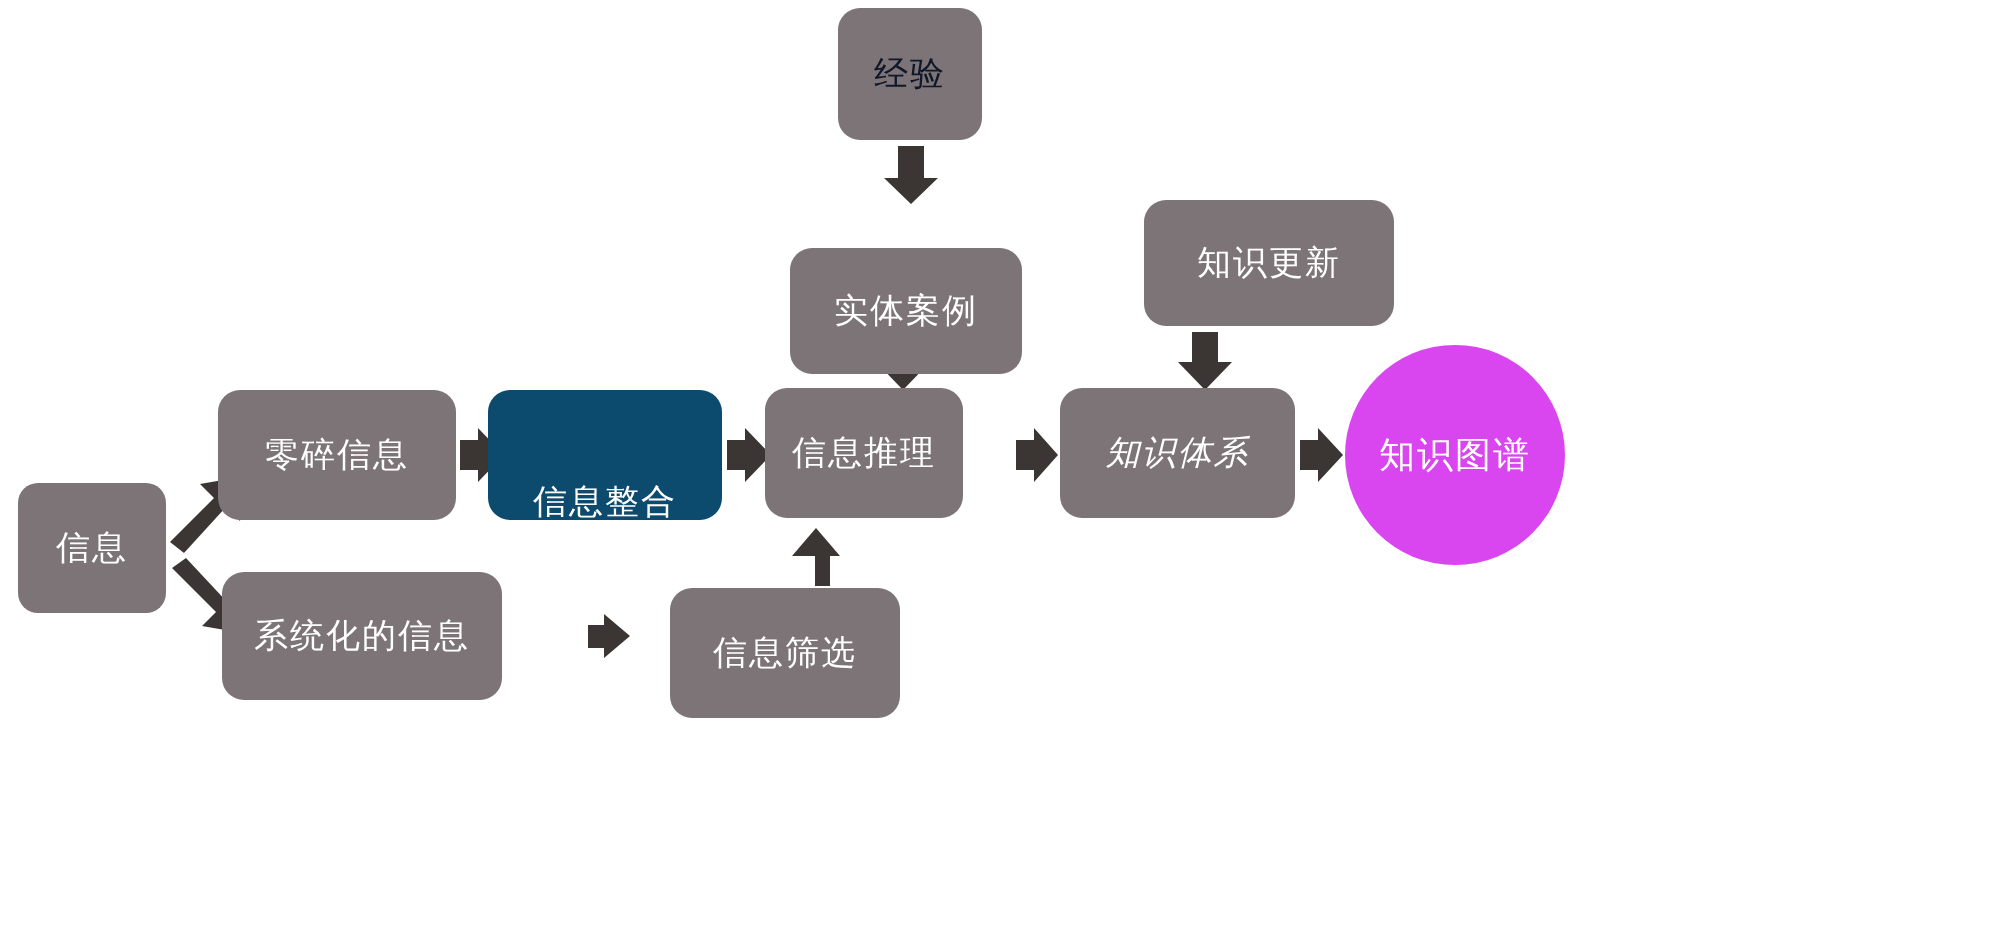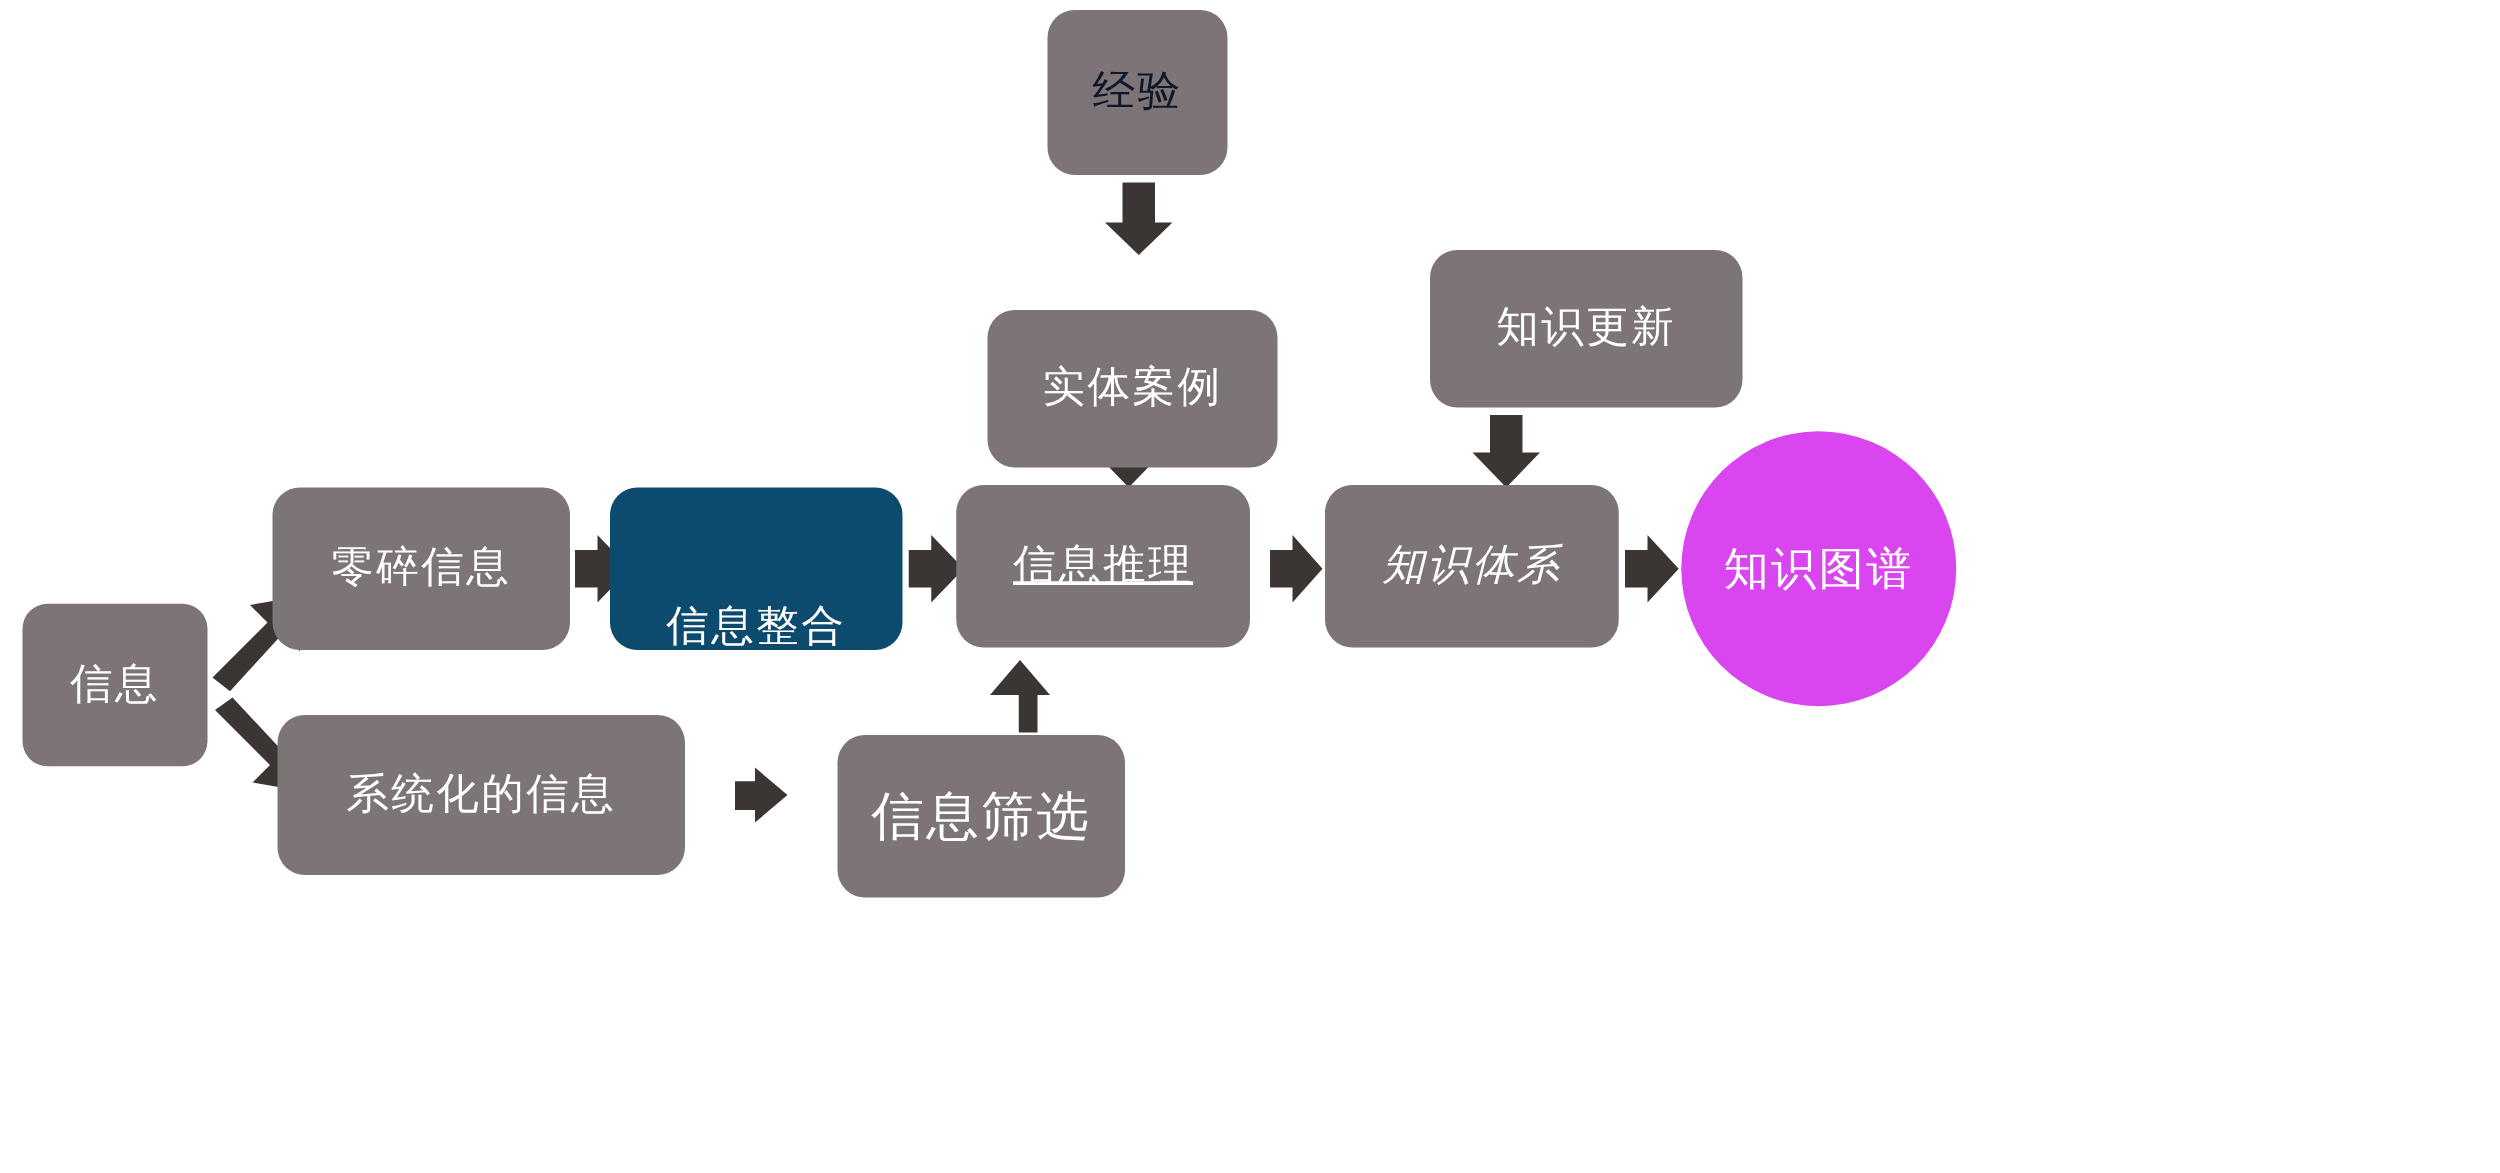--- a/index.html
+++ b/index.html
@@ -100,30 +100,30 @@
       <polygon class="arrow-shape" points="1300,440 1300,470 1318,470 1318,482 1343,455 1318,428 1318,440" style="fill: rgb(59, 53, 51);"></polygon>
     </g>
   </svg>
 
   <div class="node" style="left: 18px; top: 483px; width: 148px; height: 130px; font-size: 34px; background: rgb(124, 116, 118); color: #ffffff; border-radius: 20px;">
     <span class="lbl">信息</span>
   </div>
   <div class="node" style="left: 218px; top: 390px; width: 238px; height: 130px; font-size: 34px; background: rgb(124, 116, 118); color: rgb(255, 255, 255); border-radius: 22px;">
     <span class="lbl">零碎信息</span>
   </div>
-  <div class="node" style="left: 222px; top: 572px; width: 326px; height: 128px; font-size: 34px; background: rgb(124, 116, 118); color: rgb(255, 255, 255); border-radius: 22px;">
+  <div class="node" style="left: 222px; top: 572px; width: 280px; height: 128px; font-size: 34px; background: rgb(124, 116, 118); color: rgb(255, 255, 255); border-radius: 22px;">
     <span class="lbl">系统化的信息</span>
   </div>
   <div class="node" style="left: 488px; top: 390px; width: 234px; height: 130px; font-size: 34px; background: #0c4a6e; color: rgb(255, 255, 255); border-radius: 22px; align-items: flex-end;">
     <span class="lbl">信息整合</span>
   </div>
-  <div class="node" style="left: 670px; top: 588px; width: 230px; height: 130px; font-size: 42px; background: rgb(124, 116, 118); color: rgb(255, 255, 255); border-radius: 22px;">
+  <div class="node" style="left: 670px; top: 588px; width: 230px; height: 130px; font-size: 34px; background: rgb(124, 116, 118); color: rgb(255, 255, 255); border-radius: 22px;">
     <span class="lbl">信息筛选</span>
   </div>
-  <div class="node" style="left: 765px; top: 388px; width: 235px; height: 130px; font-size: 34px; background: rgb(124, 116, 118); color: rgb(255, 255, 255); border-radius: 22px; text-decoration: underline;">
+  <div class="node" style="left: 765px; top: 388px; width: 198px; height: 130px; font-size: 34px; background: rgb(124, 116, 118); color: rgb(255, 255, 255); border-radius: 22px;">
     <span class="lbl">信息推理</span>
   </div>
   <div class="node" style="left: 838px; top: 8px; width: 144px; height: 132px; font-size: 34px; background: rgb(124, 116, 118); color: #0f172a; border-radius: 22px;">
     <span class="lbl">经验</span>
   </div>
   <div class="node" style="left: 790px; top: 200px; width: 232px; height: 126px; font-size: 34px; background: rgb(124, 116, 118); color: rgb(255, 255, 255); border-radius: 22px; margin-top: 48px;">
     <span class="lbl">实体案例</span>
   </div>
   <div class="node" style="left: 1144px; top: 200px; width: 250px; height: 126px; font-size: 34px; background: rgb(124, 116, 118); color: rgb(255, 255, 255); border-radius: 22px;">
     <span class="lbl">知识更新</span>

